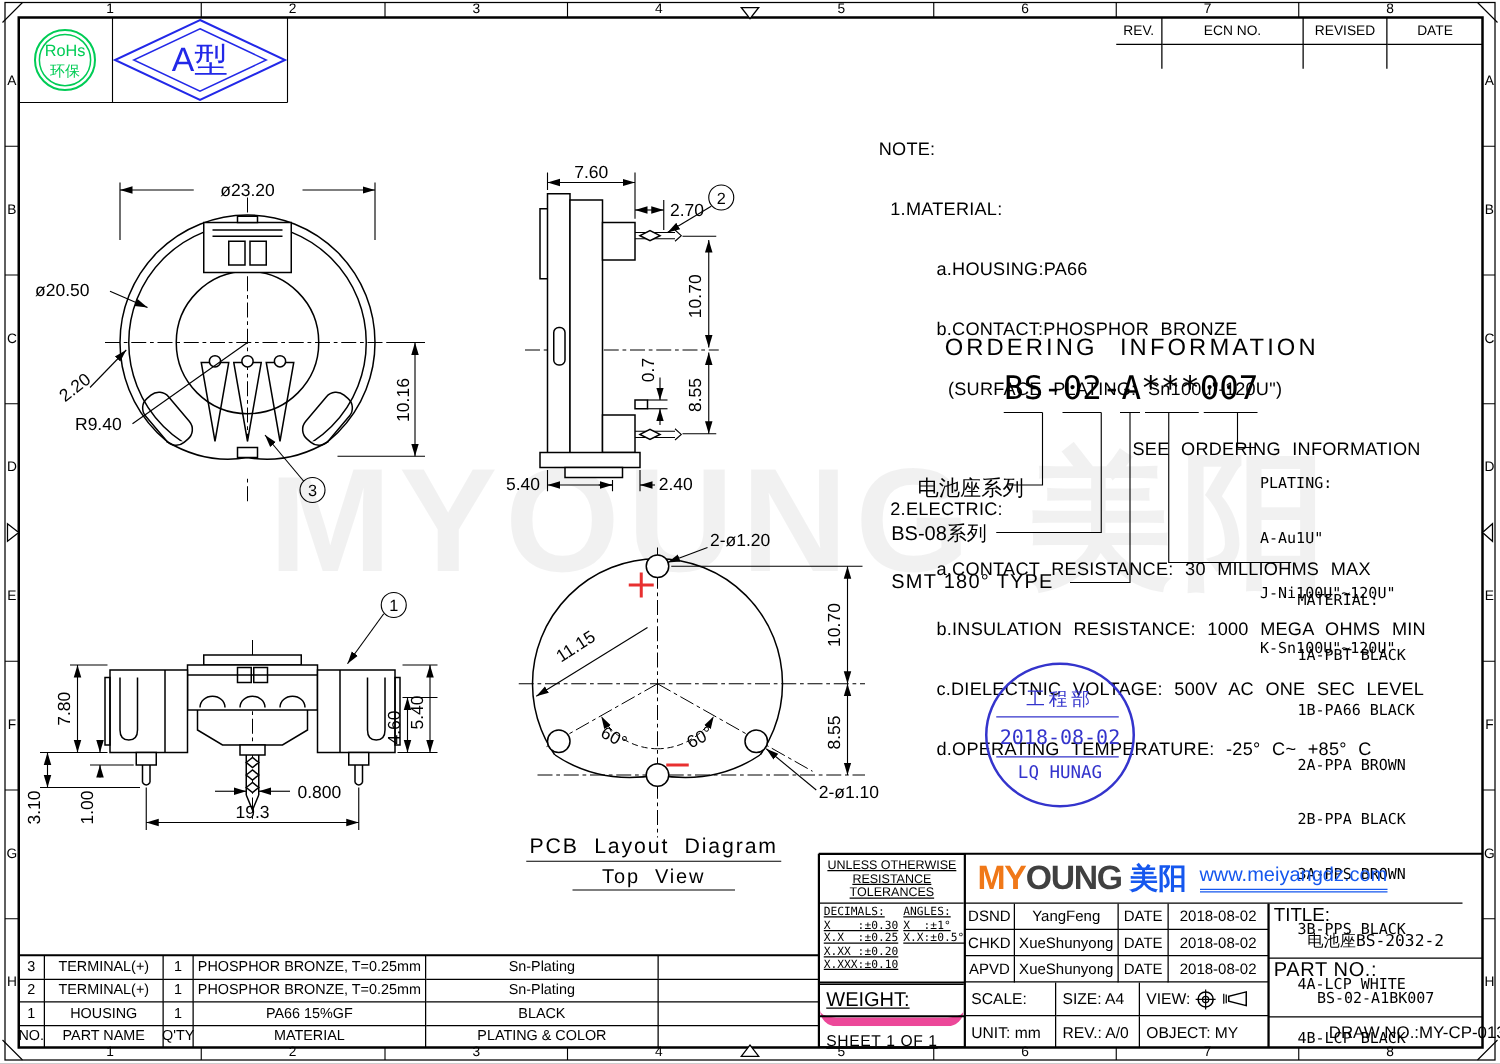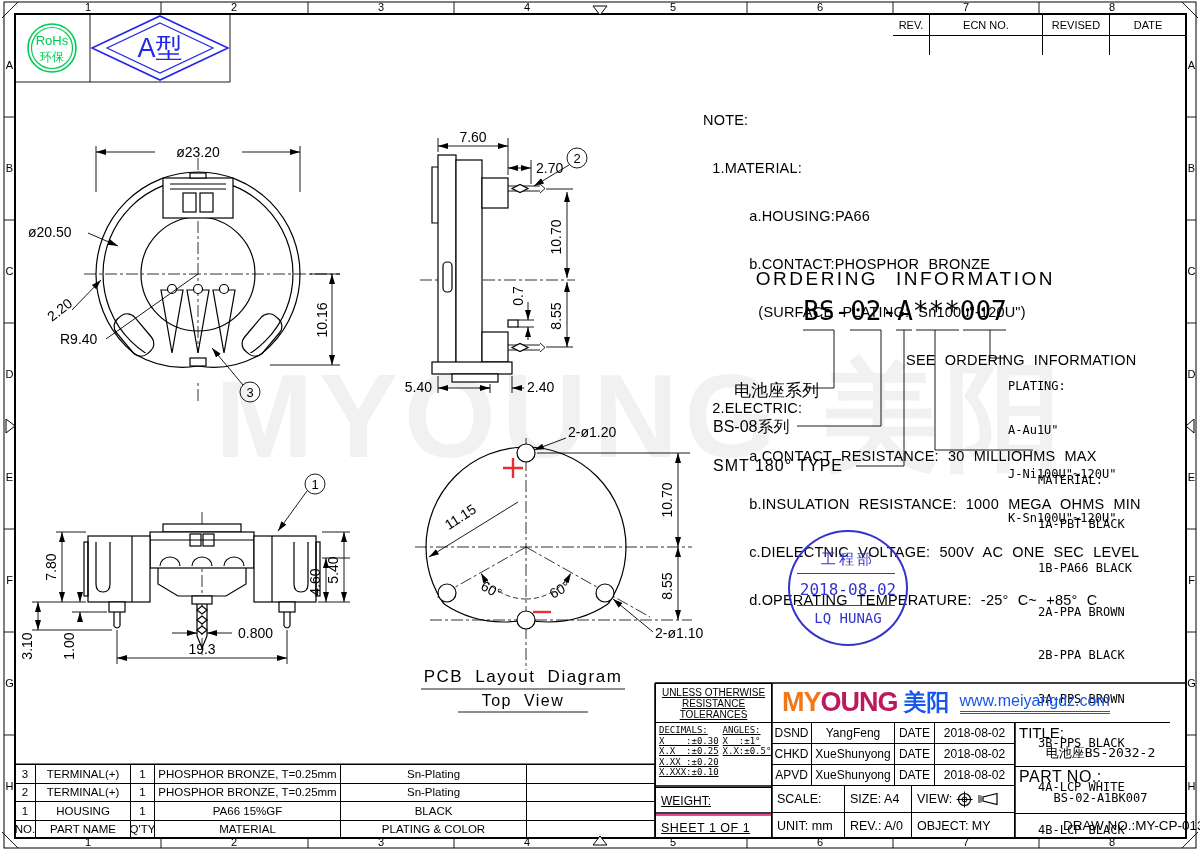--- a/index.html
+++ b/index.html
@@ -43,27 +43,27 @@
                 align-items:center;justify-content:center;}
   .revtab > div.noR{border-right:none;}
   .revtab > div.noB{border-bottom:none;}
   
   .tb{z-index:2;box-sizing:border-box;text-decoration:underline;}
   .tolbox{left:655px;top:683px;width:117px;height:155px;border:1.5px solid #000;}
   .tol1{height:38px;border-bottom:1px solid #000;display:flex;flex-direction:column;
         align-items:center;justify-content:center;font-size:10px;text-align:center;}
   .tol2{height:62px;border-bottom:1px solid #000;display:flex;gap:4px;padding:2px 0 0 3px;
         font-family:"DejaVu Sans Mono",monospace;font-size:9px;line-height:10.5px;white-space:pre;}
-  .tol3{height:26px;border-bottom:2px solid #ec4899;display:flex;align-items:center;
-        padding-left:5px;font-size:12px;}
+  .tol3{height:26px;border-bottom:7px solid #ec4899;display:flex;align-items:center;
+        padding-left:5px;font-size:16px;border-radius:13px;}
   .tol4{height:24px;display:flex;align-items:center;padding-left:5px;font-size:12.5px;letter-spacing:0.5px;}
   .logorow{left:772px;top:683px;width:398px;height:40px;border-bottom:1px solid #000;
            display:flex;align-items:center;padding-left:10px;box-sizing:border-box;z-index:2;}
   .logo-my{font-size:27px;font-weight:bold;letter-spacing:-1px;color:#f07818;}
-  .logo-oung{font-size:27px;font-weight:bold;letter-spacing:-1px;color:#be185d;}
+  .logo-oung{font-size:27px;font-weight:bold;letter-spacing:-1px;color:#404040;}
   .logo-cn{font-size:23px;font-weight:bold;color:#1557ee;margin-left:6px;}
   .website{font-size:16px;color:#1557ee;margin-left:10px;border-bottom:3px double #1557ee;
            padding-bottom:1px;}
   .signgrid{left:772px;top:723px;width:243px;height:63px;display:grid;z-index:2;
             grid-template-columns:40px 83px 40px 80px;grid-template-rows:21px 21px 21px;
             font-size:12px;}
   .signgrid > div{border-right:1px solid #000;border-bottom:1px solid #000;display:flex;
                   align-items:center;justify-content:center;white-space:nowrap;}
   .scalerow{left:772px;top:786px;width:243px;height:27px;display:grid;z-index:2;
             grid-template-columns:73px 67px 103px;font-size:12.5px;}

